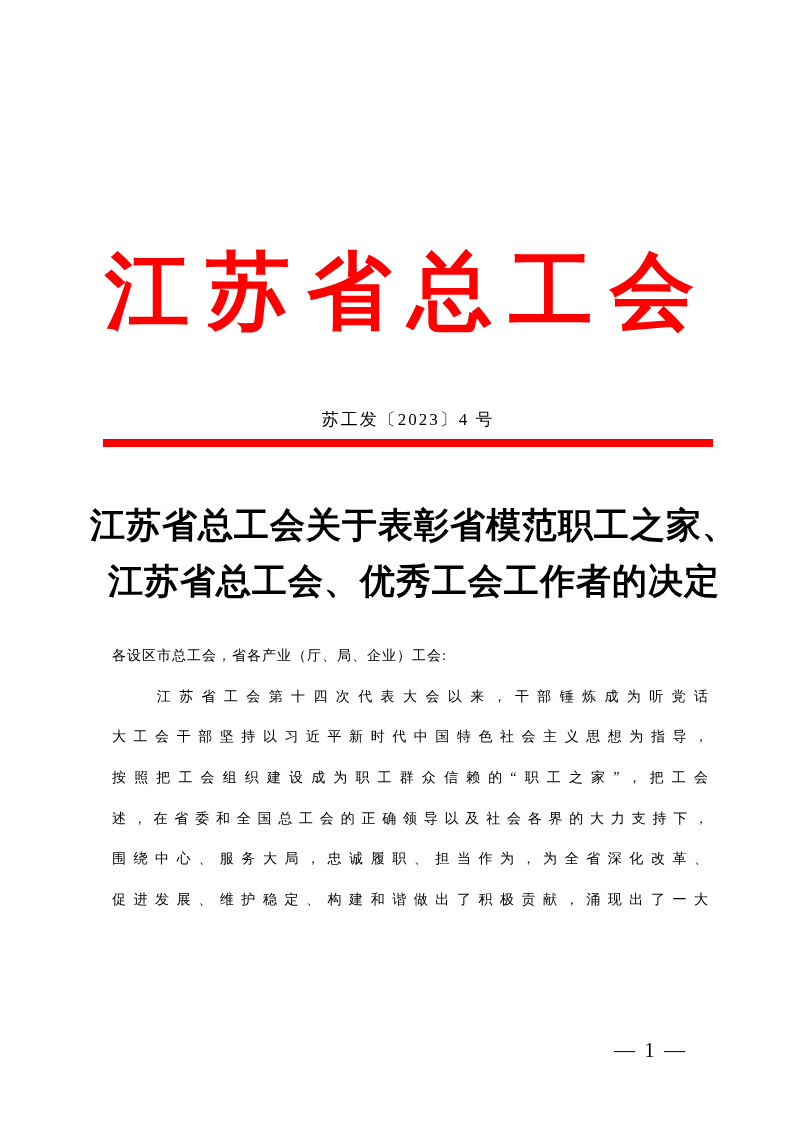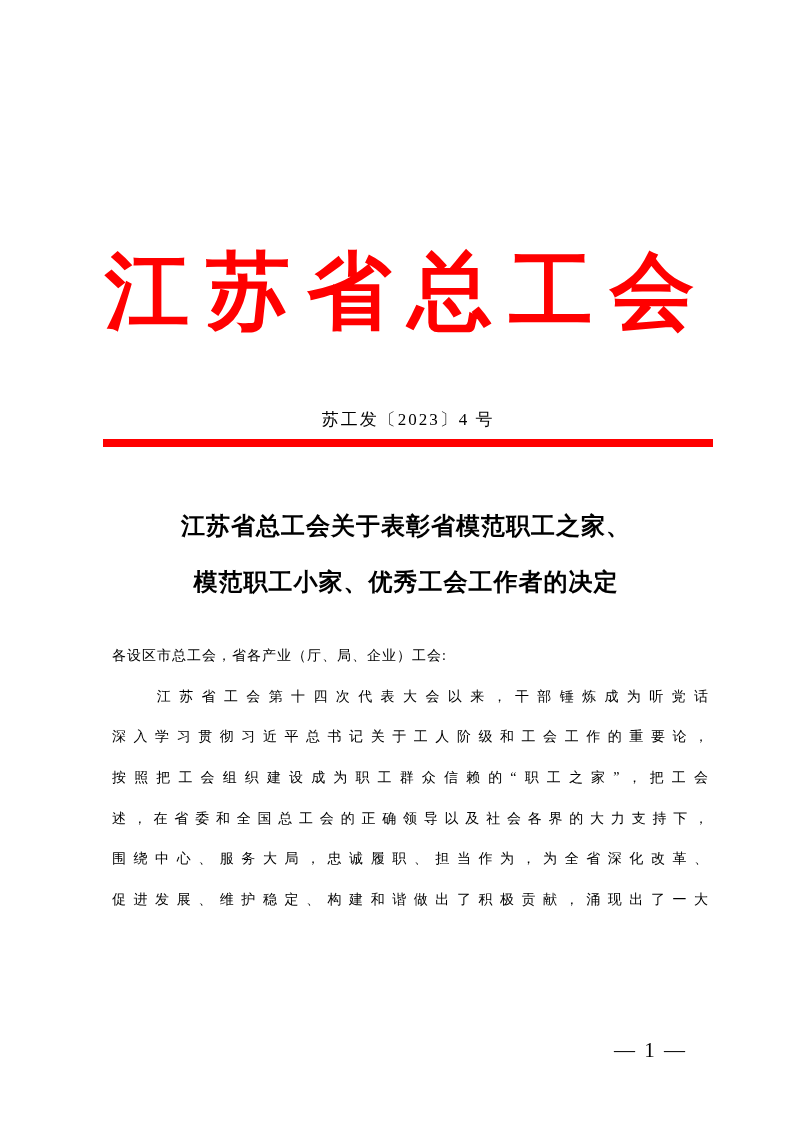--- a/index.html
+++ b/index.html
@@ -42,24 +42,24 @@
     position: absolute;
     top: 431px;
     left: 95px;
     width: 610px;
     height: 4px;
     background: var(--accent-red);
   }
   .doc-title {
     position: absolute;
     top: 486px;
-    left: 48px;
+    left: 56px;
     width: 700px;
     text-align: center;
-    font-size: 24px;
+    font-size: 35px;
     font-weight: bold;
     line-height: 48px;
     letter-spacing: 1px;
   }
   .doc-body {
     position: absolute;
     top: 620px;
     left: 96px;
     width: 612px;
     font-size: 14px;
@@ -93,27 +93,27 @@
 <div class="page">
 
   <div class="masthead">江苏省总工会</div>
 
   <div class="doc-number">苏工发〔2023〕4 号</div>
 
   <div class="red-rule"></div>
 
   <div class="doc-title">
     <div>江苏省总工会关于表彰省模范职工之家、</div>
-    <div>模范职工小家、优秀工会工作者的决定</div>
+    <div>江苏省总工会、优秀工会工作者的决定</div>
   </div>
 
   <div class="doc-body">
       <div class="body-line salutation">各设区市总工会，省各产业（厅、局、企业）工会:</div>
       <div class="body-line">　　江苏省工会第十四次代表大会以来，干部锤炼成为听党话</div>
-      <div class="body-line">深入学习贯彻习近平总书记关于工人阶级和工会工作的重要论，</div>
+      <div class="body-line">大工会干部坚持以习近平新时代中国特色社会主义思想为指导，</div>
       <div class="body-line">按照把工会组织建设成为职工群众信赖的“职工之家”，把工会</div>
       <div class="body-line">述，在省委和全国总工会的正确领导以及社会各界的大力支持下，</div>
       <div class="body-line">围绕中心、服务大局，忠诚履职、担当作为，为全省深化改革、</div>
       <div class="body-line">促进发展、维护稳定、构建和谐做出了积极贡献，涌现出了一大</div>
     </div>
 
   <div class="page-number">— 1 —</div>
 
 </div>
 

